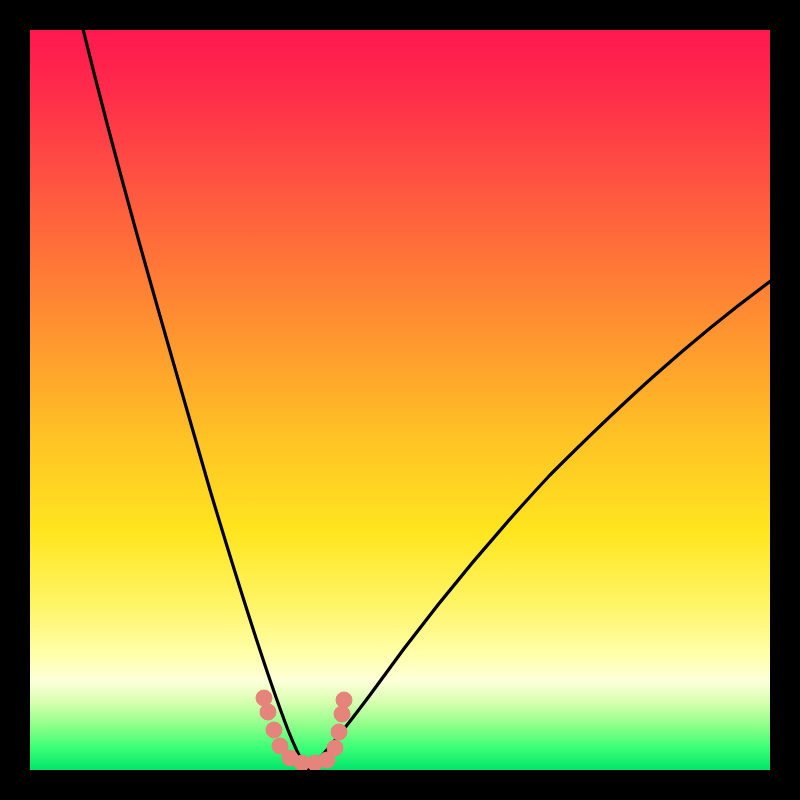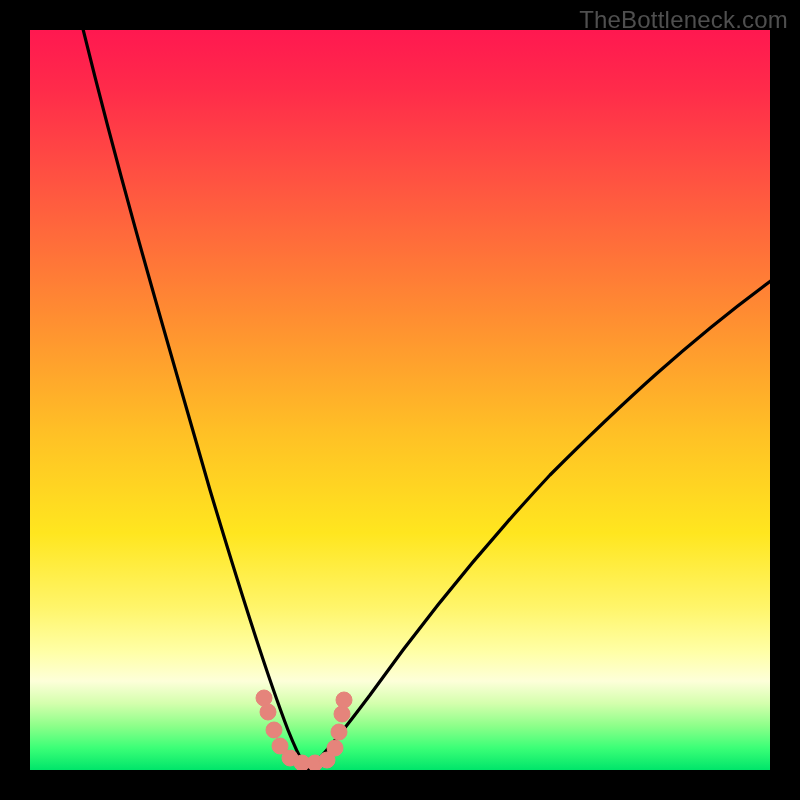--- a/index.html
+++ b/index.html
@@ -60,21 +60,20 @@
     position: absolute;
     inset: 0;
     width: 100%;
     height: 100%;
   }
 </style>
 </head>
 <body>
 
 <div class="frame">
-  <div class="watermark">TheBottleneck.com</div>
 
   <div class="plot-area">
     <div class="gradient"></div>
 
     <svg class="curves" viewBox="0 0 740 740" preserveAspectRatio="none">
 
       <path d="M 52 -5
                C 95 170, 140 320, 180 460
                C 210 560, 235 640, 258 700
                C 266 720, 272 733, 278 740" fill="none" stroke="#000" stroke-width="3.2" stroke-linecap="round"></path>

